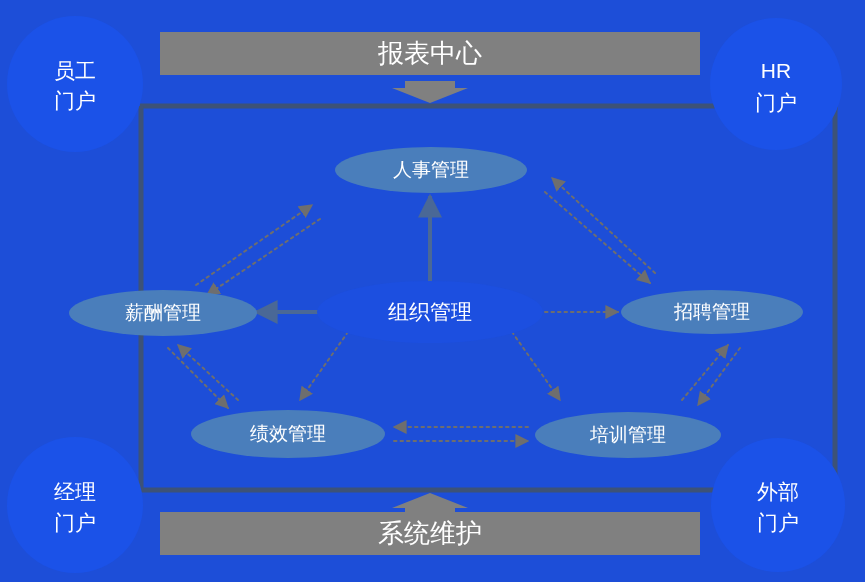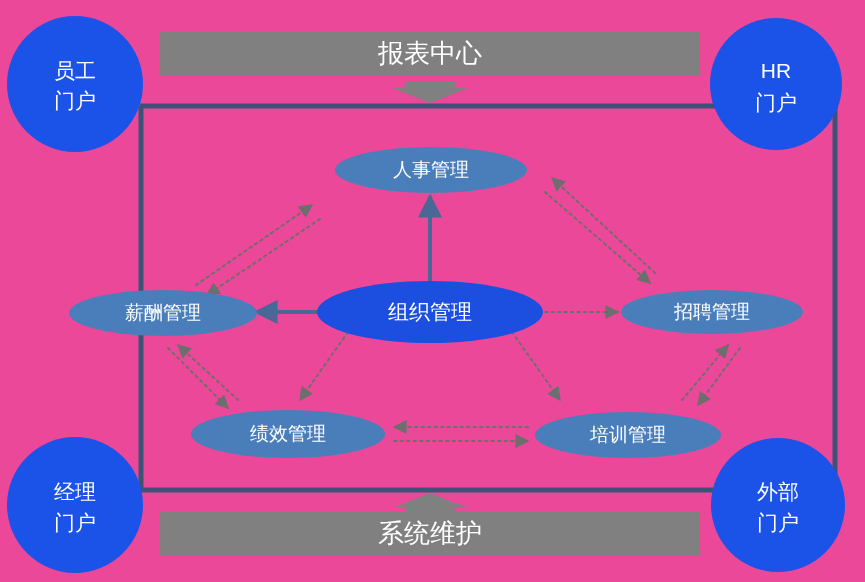--- a/index.html
+++ b/index.html
@@ -10,21 +10,21 @@
   body {
     width: 865px;
     height: 582px;
     font-family: "Liberation Sans", "DejaVu Sans", sans-serif;
     overflow: hidden;
   }
   #diagram-root {
     position: relative;
     width: 865px;
     height: 582px;
-    background: #ec4899;
+    background: #1d4ed8;
   }
   svg#diagram-svg {
     display: block;
     width: 865px;
     height: 582px;
   }
   .node-label {
     fill: #ffffff;
     font-family: "Liberation Sans", "DejaVu Sans", sans-serif;
     text-anchor: middle;

